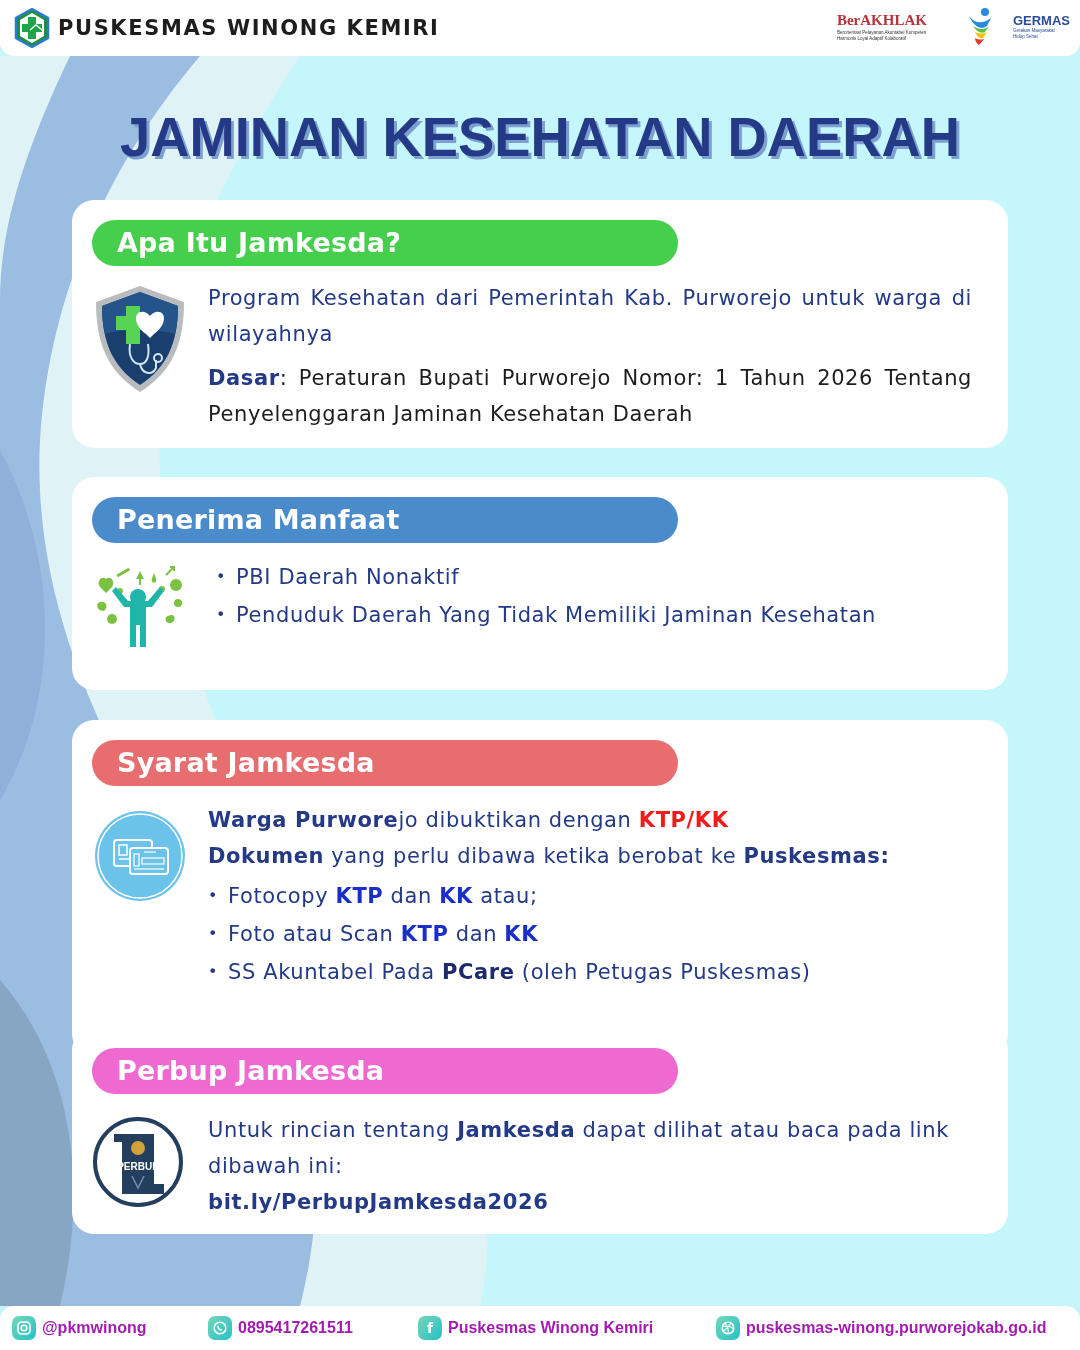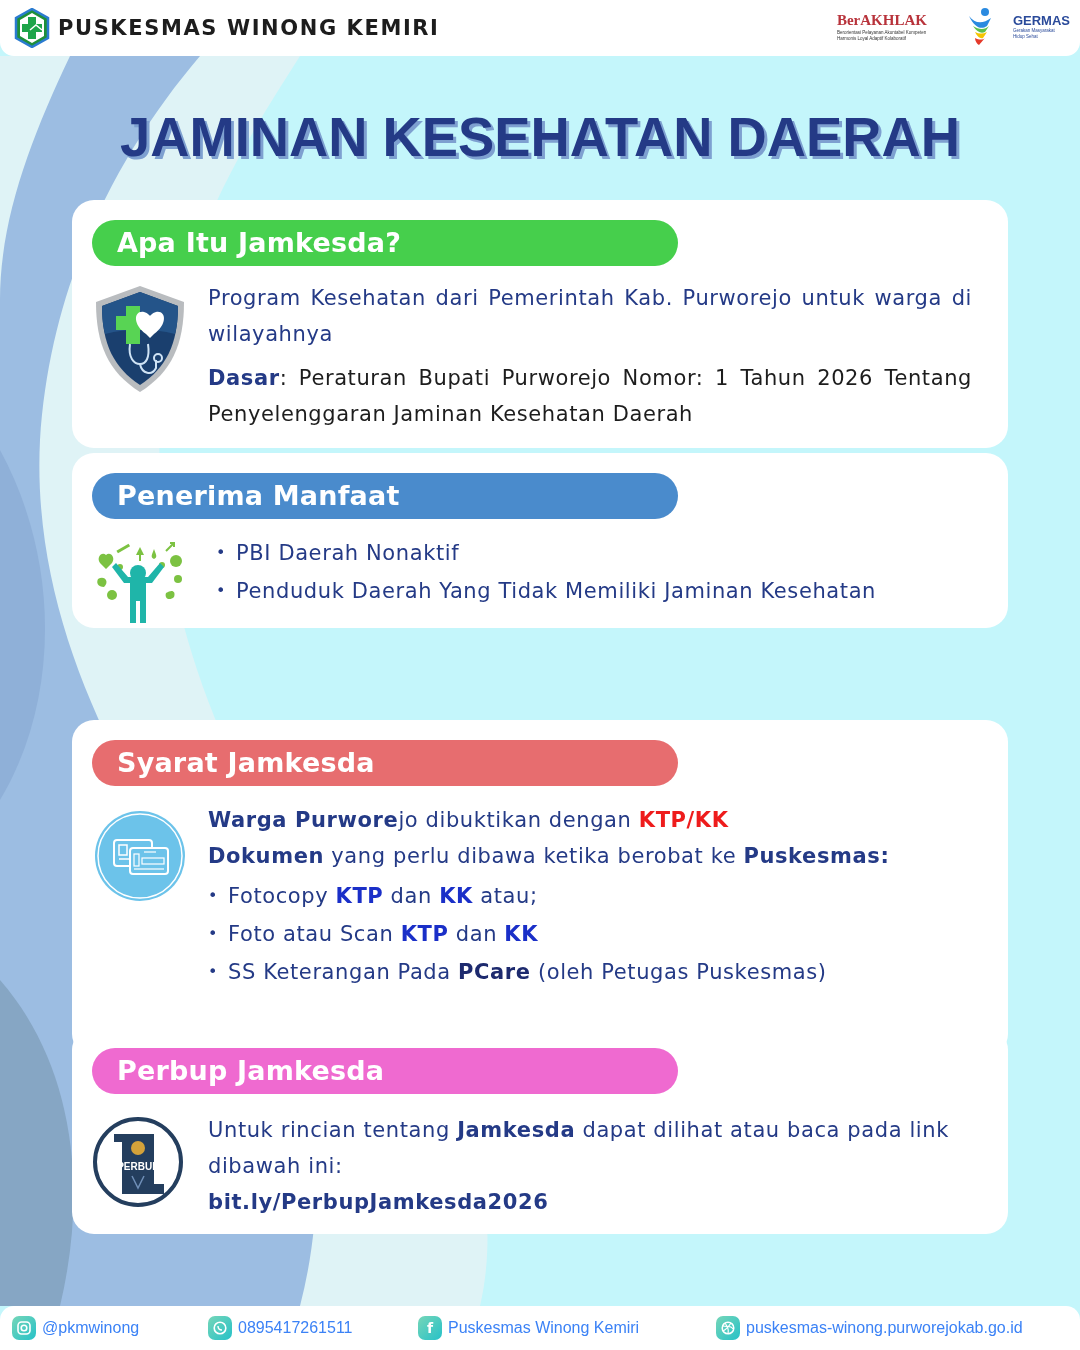--- a/index.html
+++ b/index.html
@@ -77,21 +77,21 @@
     background: #ffffff; border-radius: 14px 14px 0 0; z-index: 2;
     display: flex; align-items: center;
   }
   .footer-item { position: absolute; display: flex; align-items: center; top: 10px; }
   .footer-icon {
     width: 24px; height: 24px; border-radius: 7px;
     background: linear-gradient(135deg, #76d6b8, #26c1c8);
     display: flex; align-items: center; justify-content: center; color: #fff;
     font-size: 14px; font-weight: bold; font-family: "DejaVu Sans", sans-serif;
   }
-  .footer-text { margin-left: 6px; font-family: "Liberation Sans", sans-serif; font-weight: normal; font-size: 16px; color: #3b82f6; text-align: right; }
+  .footer-text { margin-left: 6px; font-family: "Liberation Sans", sans-serif; font-weight: bold; font-size: 16px; color: #a21caf; text-align: right; }
 </style>
 </head>
 <body>
 
 <div class="bg-layer">
   <svg width="1080" height="1350" viewBox="0 0 1080 1350">
     <path d="M0 56 L1080 56 L1080 1350 L0 1350 Z" fill="#c4f6fb"></path>
     <path d="M0 56 L300 56 C240 150 170 260 160 420 C150 640 260 860 420 1040 C480 1110 500 1220 480 1306 L0 1306 Z" fill="#dff3f6"></path>
     <path d="M0 56 L200 56 C120 150 50 280 40 440 C30 640 140 820 260 980 C320 1060 330 1190 300 1306 L0 1306 Z" fill="#9cbde2"></path>
     <path d="M0 56 L70 56 C30 140 0 220 0 300 Z" fill="#dff3f6"></path>
@@ -148,21 +148,21 @@
     <path d="M38 60 C36 74 42 80 48 80 C54 80 58 74 56 60" stroke="#cfe3f5" stroke-width="2" fill="none"></path>
     <path d="M48 80 C50 90 60 92 64 84 L64 76" stroke="#cfe3f5" stroke-width="2" fill="none"></path>
     <circle cx="66" cy="74" r="4" stroke="#cfe3f5" stroke-width="2" fill="none"></circle>
   </svg>
   <div class="card-body" style="top:80px;">
     <p class="line justify" style="text-align-last:left;">Program Kesehatan dari Pemerintah Kab. Purworejo untuk warga di wilayahnya</p>
     <p class="line justify dark" style="margin-top:8px;"><span class="b" style="color:#243a86;">Dasar</span><span>: Peraturan Bupati Purworejo Nomor: 1 Tahun 2026 Tentang Penyelenggaran Jaminan Kesehatan Daerah</span></p>
   </div>
 </div>
 
-<div class="card" style="top:453px;height:175px;">
+<div class="card" style="top:477px;height:213px;">
   <div class="pill" style="background:#4a8bcc;">Penerima Manfaat</div>
   <svg class="card-icon" style="left:22px;top:88px;" width="90" height="82" viewBox="0 0 90 82">
     <path d="M6 22 C2 16 8 10 12 14 C16 10 22 16 18 22 L12 28 Z" fill="#7cc242"></path>
     <rect x="22" y="6" width="14" height="3" fill="#7cc242" transform="rotate(-30 29 7)"></rect>
     <path d="M42 14 L46 6 L50 14 Z M45 14 h2 v6 h-2z" fill="#7cc242"></path>
     <path d="M60 8 C58 14 56 16 60 18 C64 16 62 14 60 8Z" fill="#7cc242"></path>
     <path d="M72 10 L80 2 M76 2 h4 v4" stroke="#7cc242" stroke-width="2" fill="none"></path>
     <circle cx="82" cy="20" r="6" fill="#7cc242"></circle>
     <circle cx="26" cy="26" r="3" fill="#7cc242"></circle>
     <circle cx="68" cy="24" r="3" fill="#7cc242"></circle>
@@ -194,21 +194,21 @@
     <rect x="48" y="48" width="22" height="6" fill="none" stroke="#fff" stroke-width="1.2"></rect>
     <line x1="50" y1="42" x2="62" y2="42" stroke="#fff" stroke-width="1.2"></line>
     <line x1="40" y1="59" x2="70" y2="59" stroke="#fff" stroke-width="1.2"></line>
   </svg>
   <div class="card-body" style="top:82px;">
     <p class="line"><span class="b">Warga Purwore</span><span>jo dibuktikan dengan </span><span class="red">KTP/KK</span></p>
     <p class="line"><span class="b">Dokumen</span><span> yang perlu dibawa ketika berobat ke </span><span class="b">Puskesmas:</span></p>
     <ul class="bullets" style="margin-top:4px;">
       <li><span>Fotocopy </span><span class="blue">KTP</span><span> dan </span><span class="blue">KK</span><span> atau;</span></li>
       <li><span>Foto atau Scan </span><span class="blue">KTP</span><span> dan </span><span class="blue">KK</span><span></span></li>
-      <li><span>SS Keterangan Pada </span><span class="b" style="color:#1d2a6e;">PCare</span><span> (oleh Petugas Puskesmas)</span></li>
+      <li><span>SS Akuntabel Pada </span><span class="b" style="color:#1d2a6e;">PCare</span><span> (oleh Petugas Puskesmas)</span></li>
     </ul>
   </div>
 </div>
 
 <div class="card" style="top:1028px;height:206px;">
   <div class="pill" style="background:#ef6ad0;">Perbup Jamkesda</div>
   <svg class="card-icon" style="left:20px;top:88px;" width="92" height="92" viewBox="0 0 92 92">
     <circle cx="46" cy="46" r="43" fill="#ffffff" stroke="#243e5e" stroke-width="4"></circle>
     <path d="M22 18 L62 18 L62 68 L72 68 L72 78 L30 78 L30 26 L22 26 Z" fill="#243e5e"></path>
     <circle cx="46" cy="32" r="7" fill="#d4a23a"></circle>

